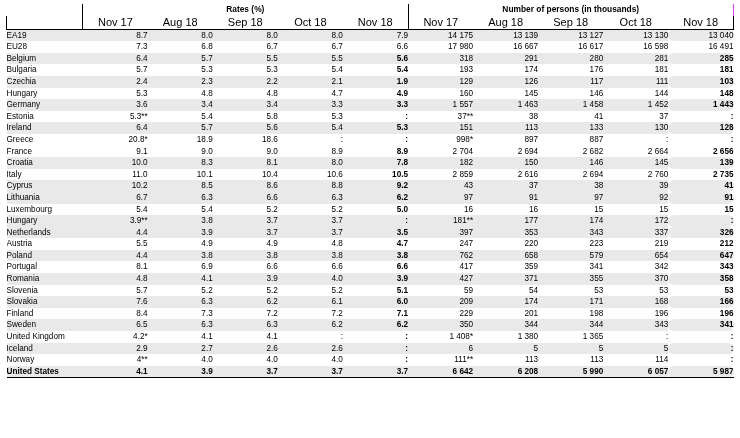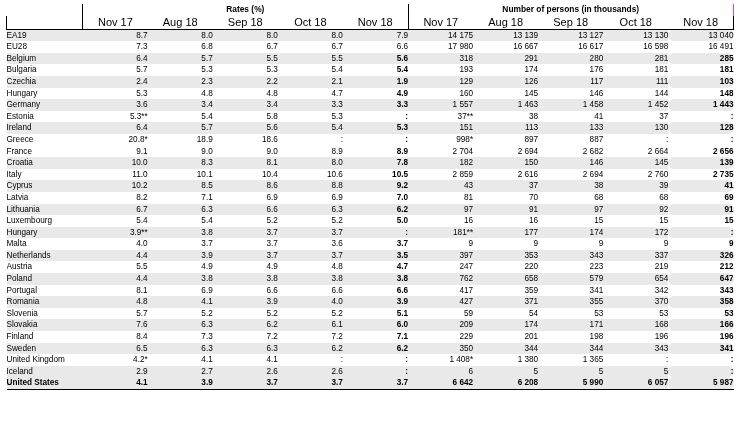--- a/index.html
+++ b/index.html
@@ -300,33 +300,20 @@
           <td class="num">8.5</td>
           <td class="num">8.6</td>
           <td class="num">8.8</td>
           <td class="num b">9.2</td>
           <td class="num sep">43</td>
           <td class="num">37</td>
           <td class="num">38</td>
           <td class="num">39</td>
           <td class="num b last">41</td>
         </tr>
-        <tr class="plain">
-          <td class="country">Latvia</td>
-          <td class="num sep">8.2</td>
-          <td class="num">7.1</td>
-          <td class="num">6.9</td>
-          <td class="num">6.9</td>
-          <td class="num b">7.0</td>
-          <td class="num sep">81</td>
-          <td class="num">70</td>
-          <td class="num">68</td>
-          <td class="num">68</td>
-          <td class="num b last">69</td>
-        </tr>
         <tr class="shade">
           <td class="country">Lithuania</td>
           <td class="num sep">6.7</td>
           <td class="num">6.3</td>
           <td class="num">6.6</td>
           <td class="num">6.3</td>
           <td class="num b">6.2</td>
           <td class="num sep">97</td>
           <td class="num">91</td>
           <td class="num">97</td>
@@ -352,33 +339,20 @@
           <td class="num">3.8</td>
           <td class="num">3.7</td>
           <td class="num">3.7</td>
           <td class="num b">:</td>
           <td class="num sep">181**</td>
           <td class="num">177</td>
           <td class="num">174</td>
           <td class="num">172</td>
           <td class="num b last">:</td>
         </tr>
-        <tr class="plain">
-          <td class="country">Malta</td>
-          <td class="num sep">4.0</td>
-          <td class="num">3.7</td>
-          <td class="num">3.7</td>
-          <td class="num">3.6</td>
-          <td class="num b">3.7</td>
-          <td class="num sep">9</td>
-          <td class="num">9</td>
-          <td class="num">9</td>
-          <td class="num">9</td>
-          <td class="num b last">9</td>
-        </tr>
         <tr class="shade">
           <td class="country">Netherlands</td>
           <td class="num sep">4.4</td>
           <td class="num">3.9</td>
           <td class="num">3.7</td>
           <td class="num">3.7</td>
           <td class="num b">3.5</td>
           <td class="num sep">397</td>
           <td class="num">353</td>
           <td class="num">343</td>
@@ -506,20 +480,33 @@
           <td class="country">Iceland</td>
           <td class="num sep">2.9</td>
           <td class="num">2.7</td>
           <td class="num">2.6</td>
           <td class="num">2.6</td>
           <td class="num b">:</td>
           <td class="num sep">6</td>
           <td class="num">5</td>
           <td class="num">5</td>
           <td class="num">5</td>
+          <td class="num b last">:</td>
+        </tr>
+        <tr class="plain">
+          <td class="country">Norway</td>
+          <td class="num sep">4**</td>
+          <td class="num">4.0</td>
+          <td class="num">4.0</td>
+          <td class="num">4.0</td>
+          <td class="num b">:</td>
+          <td class="num sep">111**</td>
+          <td class="num">113</td>
+          <td class="num">113</td>
+          <td class="num">114</td>
           <td class="num b last">:</td>
         </tr>
         <tr class="shade lastrow">
           <td class="country">United States</td>
           <td class="num sep">4.1</td>
           <td class="num">3.9</td>
           <td class="num">3.7</td>
           <td class="num">3.7</td>
           <td class="num b">3.7</td>
           <td class="num sep">6 642</td>

